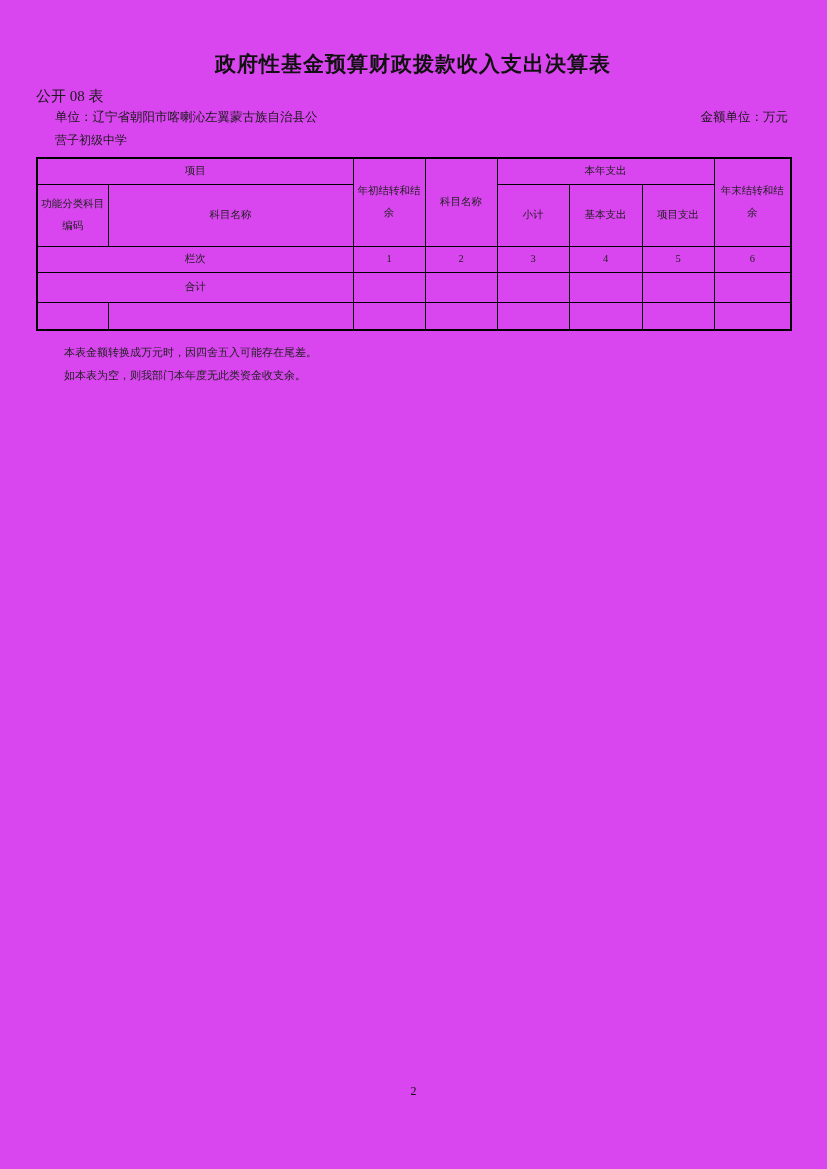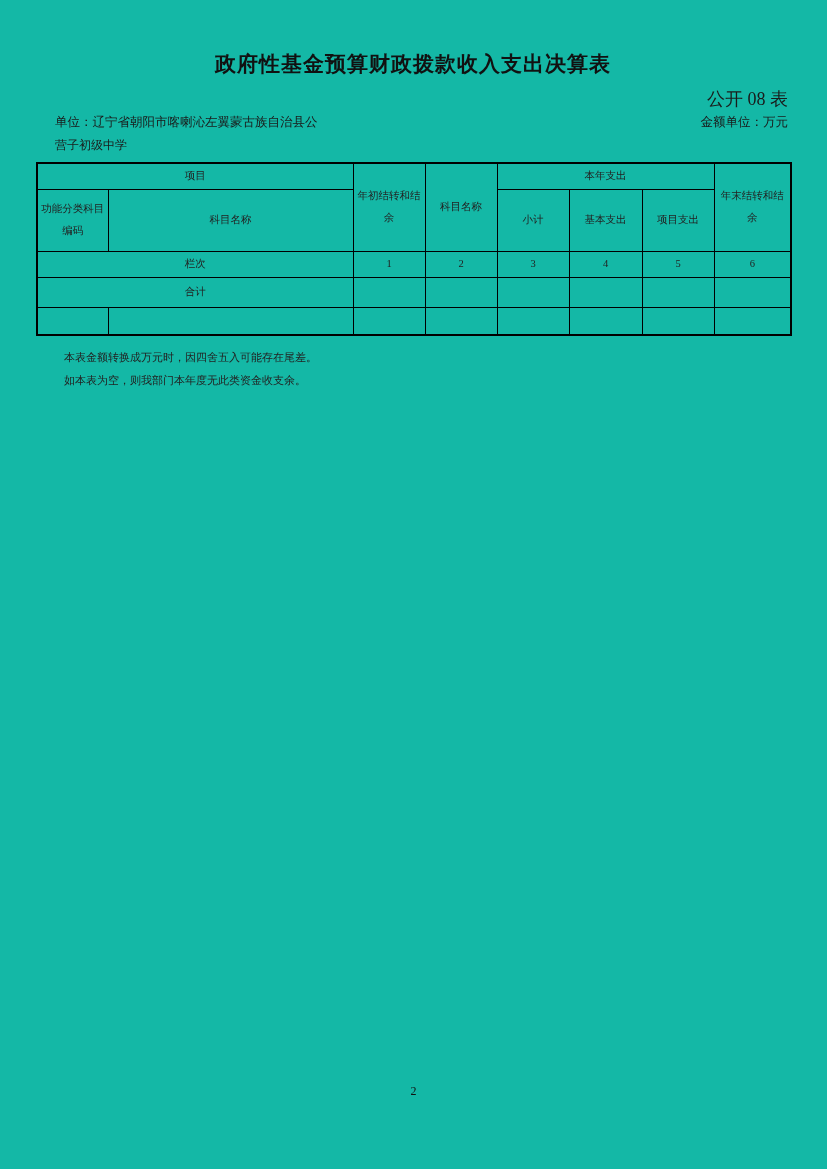--- a/index.html
+++ b/index.html
@@ -4,36 +4,36 @@
 <style>
   * { box-sizing: border-box; margin: 0; padding: 0; }
   html, body { background: #fff; }
   body {
     width: 827px; height: 1169px;
     position: relative;
     font-family: "Liberation Serif", serif;
     color: #1a1a1a;
     overflow: hidden;
   }
-  .page { position: absolute; inset: 0; background: #14b8a6; }
+  .page { position: absolute; inset: 0; background: #d946ef; }
   .content { position: absolute; left: 36px; top: 0; width: 754px; }
 
   .doc-title {
     margin-top: 50px;
     text-align: center;
     font-family: "Liberation Sans", sans-serif;
     font-weight: bold;
     font-size: 21px;
     letter-spacing: 1px;
     color: #111;
   }
   .form-code {
     margin-top: 9px;
-    text-align: right;
-    font-size: 18px;
+    text-align: left;
+    font-size: 15px;
     padding-right: 2px;
   }
   .meta-row {
     position: relative;
     margin-top: 3px;
     height: 23px;
     font-size: 12.5px;
   }
   .meta-left  { position: absolute; left: 11px; top: 0; margin-left: 8px; }
   .meta-year  { position: absolute; left: 0; right: 0; top: 0; text-align: center; }

